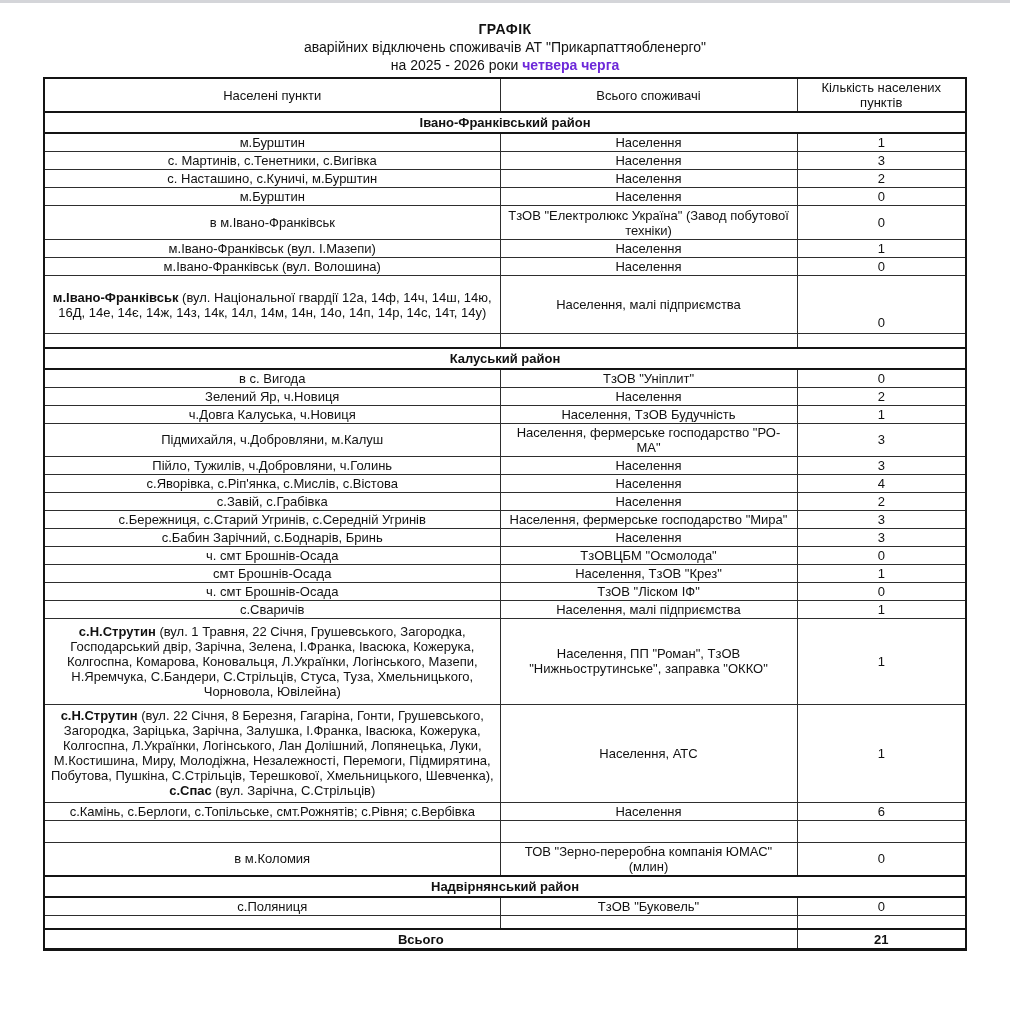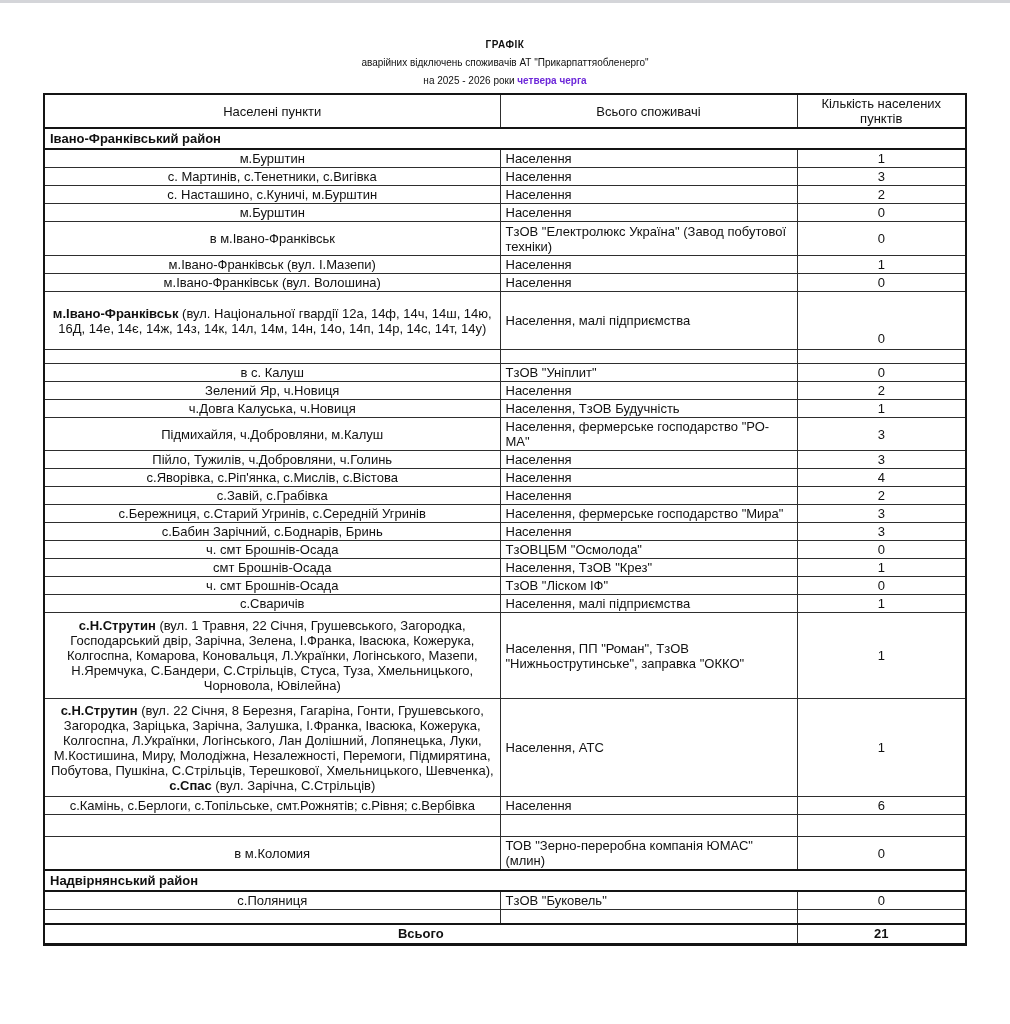--- a/index.html
+++ b/index.html
@@ -9,24 +9,24 @@
     background:#ffffff;
     font-family:"Liberation Sans","DejaVu Sans",sans-serif;
     color:#111;
     overflow:hidden;
   }
   .top-hairline{
     position:absolute;top:0;left:0;width:100%;height:3px;
     background:#d4d5d9;
   }
   .title-block{
-    padding-top:36px;
+    padding-top:20px;
     text-align:center;
     line-height:18px;
-    font-size:10px;
+    font-size:14px;
   }
   .title-main{font-weight:bold;letter-spacing:.5px;}
   .title-red{font-weight:bold;}
   table.outage{
     width:922px;
     margin:3px auto 0 auto;
     border-collapse:collapse;
     table-layout:fixed;
     border:2px solid #141414;
     font-size:13px;
@@ -39,25 +39,25 @@
     word-wrap:break-word;
   }
   thead th{
     height:27px;
     font-weight:normal;
     text-align:center;
     border-bottom:2px solid #141414;
     background:#fff;
   }
   td.settlement{text-align:center;}
-  td.consumer{text-align:left;}
+  td.consumer{text-align:center;}
   td.count{text-align:center;}
   tr.section td{
     font-weight:bold;
-    text-align:left;
+    text-align:center;
     height:17px;
     border-top:2px solid #141414;
     border-bottom:2px solid #141414;
   }
   tr.data-row{height:15px;}
   tr.spacer td{border-top:1px solid #2e2e2e;}
   tr.total-row td{
     font-weight:bold;
     border-top:2px solid #141414;
     border-bottom:3px solid #141414;
@@ -136,22 +136,25 @@
         <tr class="data-row" style="height: 58px;">
           <td class="settlement"><span class="b">м.Івано-Франківськ</span><span> (вул. Національної гвардії 12а, 14ф, 14ч, 14ш, 14ю, 16Д, 14е, 14є, 14ж, 14з, 14к, 14л, 14м, 14н, 14о, 14п, 14р, 14с, 14т, 14у)</span></td>
           <td class="consumer">Населення, малі підприємства</td>
           <td class="count vbottom">0</td>
         </tr>
         <tr class="spacer" style="height: 14px;">
           <td></td>
           <td></td>
           <td></td>
         </tr>
-        <tr class="data-row">
-          <td class="settlement"><span>в с. Калуш</span></td>
+        <tr class="section">
+          <td colspan="3">Калуський район</td>
+        </tr>
+        <tr class="data-row">
+          <td class="settlement"><span>в с. Вигода</span></td>
           <td class="consumer">ТзОВ "Уніплит"</td>
           <td class="count">0</td>
         </tr>
         <tr class="data-row">
           <td class="settlement"><span>Зелений Яр, ч.Новиця</span></td>
           <td class="consumer">Населення</td>
           <td class="count">2</td>
         </tr>
         <tr class="data-row">
           <td class="settlement"><span>ч.Довга Калуська, ч.Новиця</span></td>

